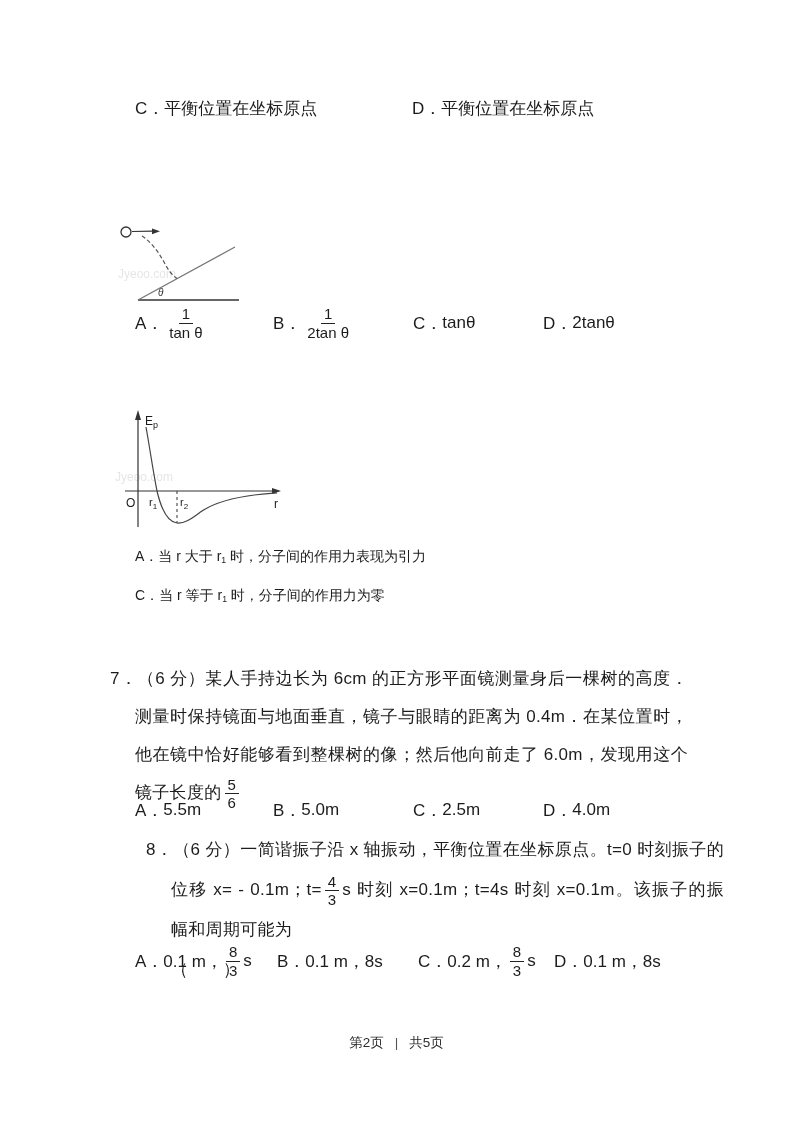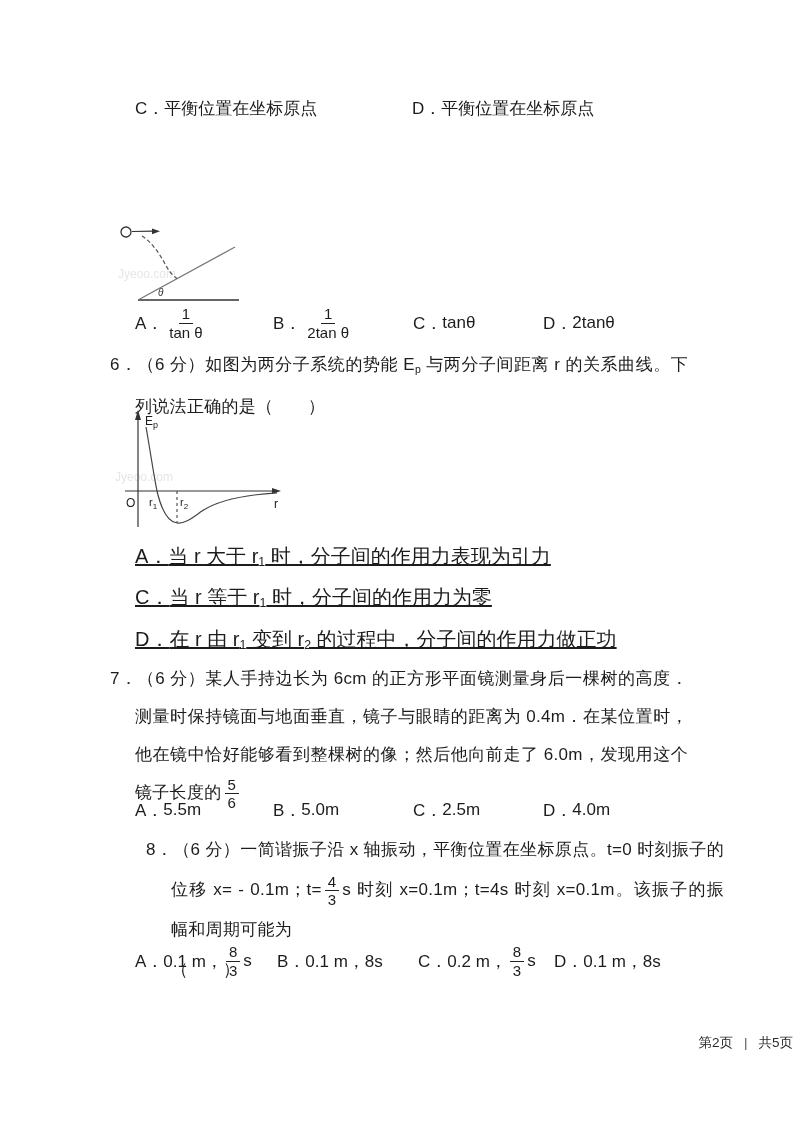--- a/index.html
+++ b/index.html
@@ -22,21 +22,21 @@
 
   .optrow { position:absolute; left:0; width:100%; font-size:17px; }
   .optrow .opt { position:absolute; top:0; height:100%; display:flex; align-items:center; white-space:nowrap; }
 
   .q4row  { top:96px; }
   .q5para { top:128px; }
   .fig5   { position:absolute; left:2px;  top:221px; }
   .q5opts { top:300px; height:46px; }
   .q6para { top:346px; }
   .fig6   { position:absolute; left:-5px; top:407px; }
-  .q6opts { position:absolute; left:25px; top:539px; font-size:20px; line-height:35px;text-decoration:underline; }
+  .q6opts { position:absolute; left:25px; top:539px; font-size:14px; line-height:35px; }
   .q6opts .optline { white-space:nowrap; }
   .q7para { top:660px; line-height:38px; }
   .q7opts { top:798px; height:24px; }
   .q8para { top:830px; line-height:40px;margin-left:36px; }
   .q8opts { top:938px; height:46px; }
 
   .pos-a { left:25px; }  .pos-b { left:163px; }
   .pos-c { left:303px; } .pos-d { left:433px; }
   .pos-a8 { left:25px; } .pos-b8 { left:167px; }
   .pos-c8 { left:308px; } .pos-d8 { left:444px; }
@@ -49,21 +49,21 @@
   }
   .frac .fnum { display:block; padding:0 3px; border-bottom:1.4px solid #222; }
   .frac .fden { display:block; padding:0 3px; }
 
   sub { font-size:0.62em; vertical-align:-0.28em; }
 
   .brackets-line { display:block; text-indent:0; }
 
   .footer {
     position:absolute; left:0; top:1034px; width:793px;
-    text-align:right; font-size:13.5px; color:#2b2b2b;
+    text-align:center; font-size:13.5px; color:#2b2b2b;
   }
   .footer .sep { margin:0 11px; color:#555; }
 
   svg text { font-family:"Liberation Sans","DejaVu Sans",sans-serif; }
 </style>
 </head>
 <body>
 
 <div class="page">
   <div class="content">
@@ -109,43 +109,39 @@
       <span class="opt pos-c">
           <span>C．</span>
           <span>tanθ</span>
         </span>
       <span class="opt pos-d">
           <span>D．</span>
           <span>2tanθ</span>
         </span>
     </div>
 
-    <div class="para q6para">
-      <span>6．</span><span>（6 分）如图为两分子系统的势能 E<sub>p</sub> 与两分子间距离 r 的关系曲线。下列说法正确的是（　　）</span>
-    </div>
 
     <svg class="fig6" width="190" height="128" viewBox="0 0 190 128">
       <text x="10" y="74" font-size="12" fill="#e6e6e6">Jyeoo.com</text>
       <line x1="33" y1="120" x2="33" y2="7" stroke="#333" stroke-width="1.2"></line>
       <polygon points="30,13 33,3 36,13" fill="#333"></polygon>
       <line x1="20" y1="84" x2="173" y2="84" stroke="#333" stroke-width="1.2"></line>
       <polygon points="167,81 176,84 167,87" fill="#333"></polygon>
       <line x1="72" y1="84" x2="72" y2="116" stroke="#444" stroke-width="1.1" stroke-dasharray="3 3"></line>
       <path d="M 41 20 C 45 42, 48 64, 52 84 C 56 101, 62 115, 72 116 C 80 117, 87 111, 97 104 C 112 94, 138 88, 172 85.8" fill="none" stroke="#444" stroke-width="1.2"></path>
       <text x="40" y="18" font-size="12" fill="#1c1c1c"><tspan>E</tspan><tspan dy="3" font-size="9">p</tspan></text>
       <text x="21" y="100" font-size="12" fill="#1c1c1c">O</text>
       <text x="44" y="99" font-size="11" fill="#1c1c1c"><tspan>r</tspan><tspan dy="3" font-size="8">1</tspan></text>
       <text x="75" y="99" font-size="11" fill="#1c1c1c"><tspan>r</tspan><tspan dy="3" font-size="8">2</tspan></text>
       <text x="169" y="101" font-size="12" fill="#1c1c1c">r</text>
     </svg>
 
     <div class="q6opts">
       <div class="optline"><span>A．</span><span>当 r 大于 r<sub>1</sub> 时，分子间的作用力表现为引力</span></div>
       <div class="optline"><span>C．</span><span>当 r 等于 r<sub>1</sub> 时，分子间的作用力为零</span></div>
-      <div class="optline"><span>D．</span><span>在 r 由 r<sub>1</sub> 变到 r<sub>2</sub> 的过程中，分子间的作用力做正功</span></div>
     </div>
 
     <div class="para q7para">
       <span>7．</span><span>（6 分）某人手持边长为 6cm 的正方形平面镜测量身后一棵树的高度．测量时保持镜面与地面垂直，镜子与眼睛的距离为 0.4m．在某位置时，他在镜中恰好能够看到整棵树的像；然后他向前走了 6.0m，发现用这个镜子长度的</span><span class="frac">
           <span class="fnum">5</span>
           <span class="fden">6</span>
         </span>
     </div>
 
     <div class="optrow q7opts">

